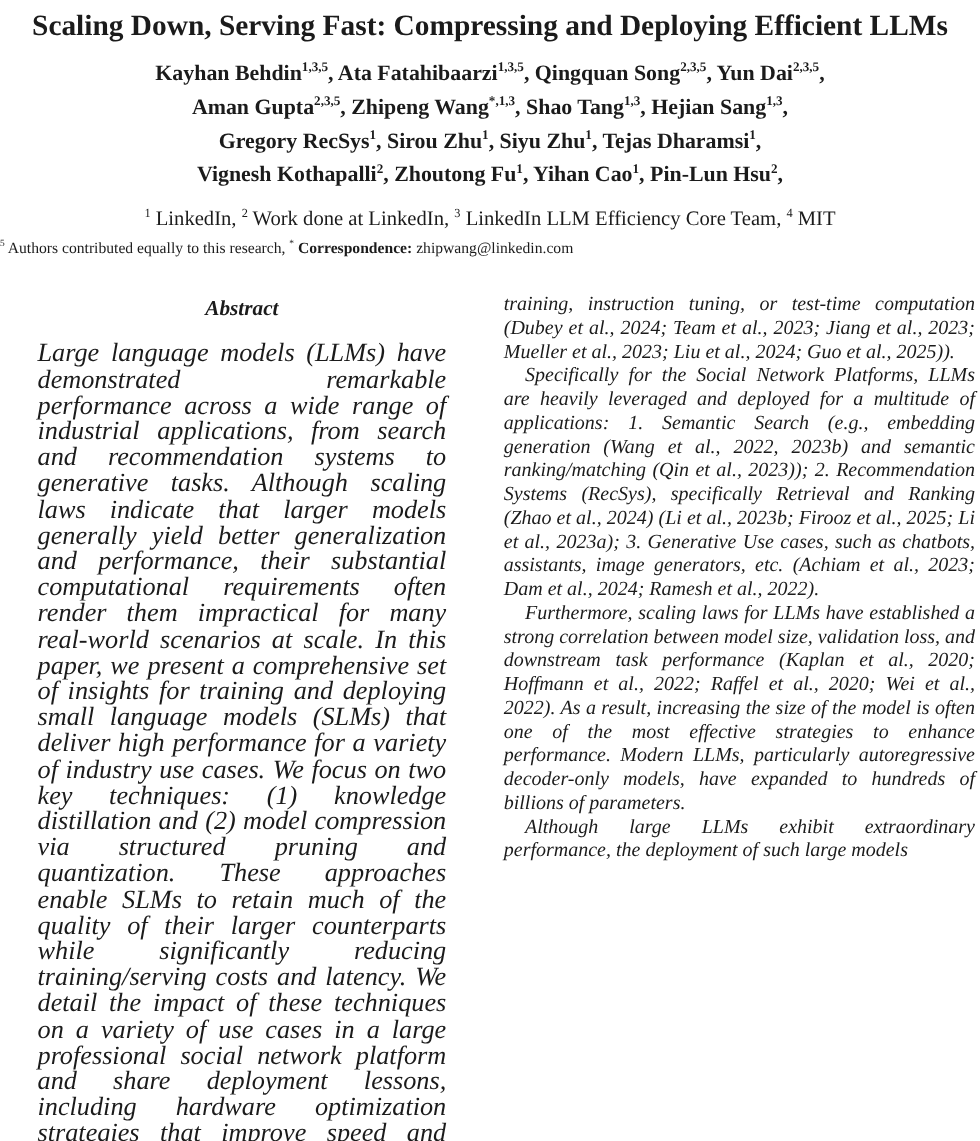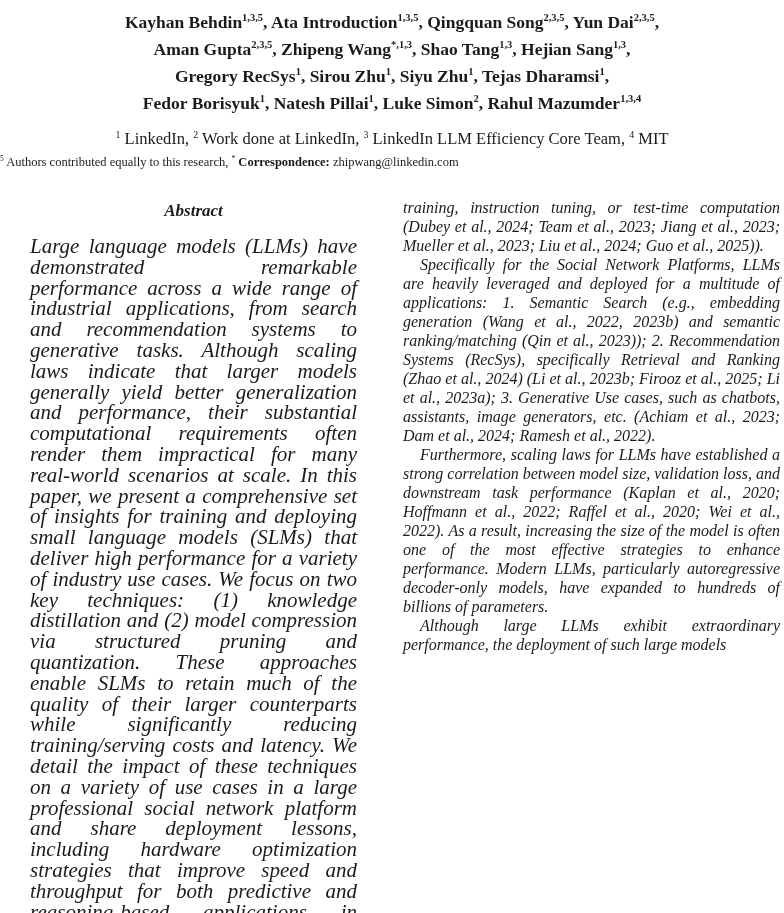--- a/index.html
+++ b/index.html
@@ -37,27 +37,28 @@
     hyphens:auto;-webkit-hyphens:auto;
   }
   .col-right p.indent{text-indent:17px;}
 </style>
 </head>
 <body>
 
 <div class="page">
 
   <div class="title">
+    <div>Scaling Down, Serving Fast: Compressing and Deploying Efficient LLMs</div>
   </div>
 
   <div class="authors">
-      <div class="author-line"><span>Kayhan Behdin</span><sup>1,3,5</sup>, <span>Ata Introduction</span><sup>1,3,5</sup>, <span>Qingquan Song</span><sup>2,3,5</sup>, <span>Yun Dai</span><sup>2,3,5</sup>,</div>
+      <div class="author-line"><span>Kayhan Behdin</span><sup>1,3,5</sup>, <span>Ata Fatahibaarzi</span><sup>1,3,5</sup>, <span>Qingquan Song</span><sup>2,3,5</sup>, <span>Yun Dai</span><sup>2,3,5</sup>,</div>
       <div class="author-line"><span>Aman Gupta</span><sup>2,3,5</sup>, <span>Zhipeng Wang</span><sup>*,1,3</sup>, <span>Shao Tang</span><sup>1,3</sup>, <span>Hejian Sang</span><sup>1,3</sup>,</div>
       <div class="author-line"><span>Gregory RecSys</span><sup>1</sup>, <span>Sirou Zhu</span><sup>1</sup>, <span>Siyu Zhu</span><sup>1</sup>, <span>Tejas Dharamsi</span><sup>1</sup>,</div>
-      <div class="author-line"><span>Fedor Borisyuk</span><sup>1</sup>, <span>Natesh Pillai</span><sup>1</sup>, <span>Luke Simon</span><sup>2</sup>, <span>Rahul Mazumder</span><sup>1,3,4</sup></div>
+      <div class="author-line"><span>Vignesh Kothapalli</span><sup>2</sup>, <span>Zhoutong Fu</span><sup>1</sup>, <span>Yihan Cao</span><sup>1</sup>, <span>Pin-Lun Hsu</span><sup>2</sup>,</div>
     </div>
 
   <div class="affiliations"><sup>1</sup> LinkedIn, <sup>2</sup> Work done at LinkedIn, <sup>3</sup> LinkedIn LLM Efficiency Core Team, <sup>4</sup> MIT</div>
 
   <div class="footnote"><sup>5</sup> Authors contributed equally to this research,   <sup>*</sup> <b>Correspondence:</b> zhipwang@linkedin.com</div>
 
   <div class="columns">
 
     <div class="col-left">
       <div class="abstract-head">Abstract</div>

